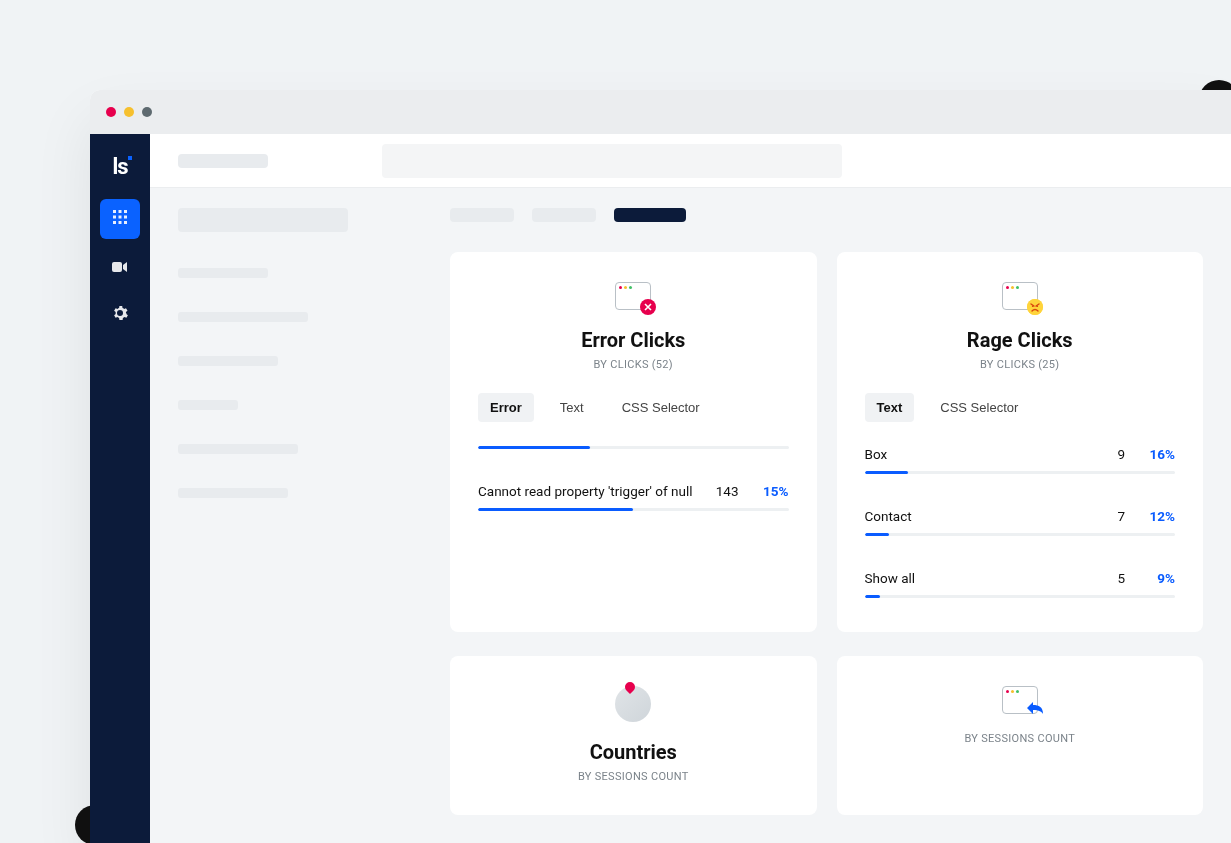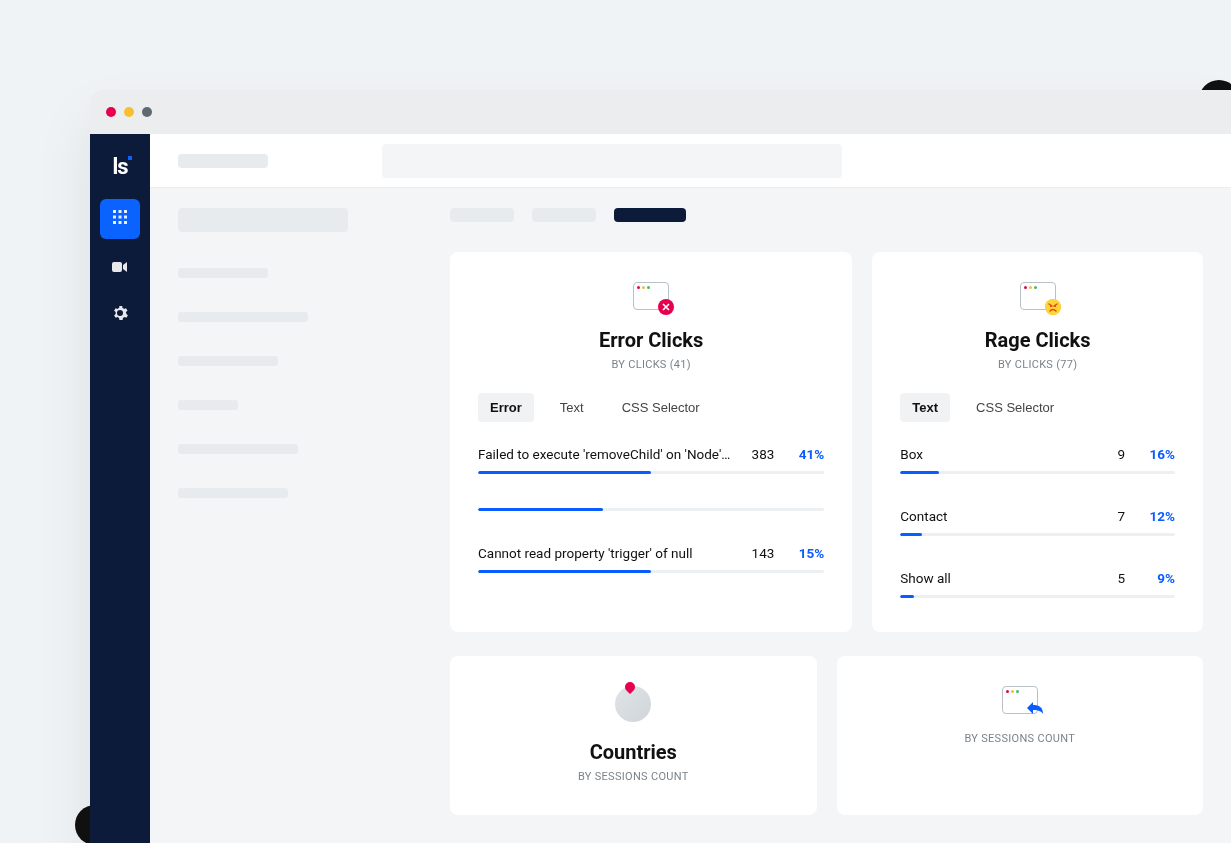--- a/index.html
+++ b/index.html
@@ -351,38 +351,28 @@
                 <div class="card-icon">
                   <div class="browser-mini">
                     <div class="badge-circle badge-error">
                       <svg width="8" height="8" viewBox="0 0 8 8" fill="#fff">
                           <path d="M1 1 L7 7 M7 1 L1 7" stroke="#fff" stroke-width="1.6"></path>
                         </svg>
                     </div>
                   </div>
                 </div>
                 <div class="card-title">Error Clicks</div>
-                <div class="card-subtitle">BY CLICKS (41)</div>
+                <div class="card-subtitle">BY CLICKS (52)</div>
               </div>
               <div class="filter-tabs">
                 <button class="filter-tab active">Error</button>
                 <button class="filter-tab">Text</button>
                 <button class="filter-tab">CSS Selector</button>
               </div>
               <div class="data-rows">
-                <div class="data-row">
-                  <div class="data-row-top">
-                    <span class="data-label">Failed to execute 'removeChild' on 'Node'…</span>
-                    <span class="data-count">383</span>
-                    <span class="data-pct">41%</span>
-                  </div>
-                  <div class="bar-track">
-                      <div class="bar-fill" style="width:50%"></div>
-                    </div>
-                </div>
                 <div class="data-row">
                   <div class="bar-track">
                       <div class="bar-fill" style="width:36%"></div>
                     </div>
                 </div>
                 <div class="data-row">
                   <div class="data-row-top">
                     <span class="data-label">Cannot read property 'trigger' of null</span>
                     <span class="data-count">143</span>
                     <span class="data-pct">15%</span>
@@ -403,21 +393,21 @@
                           <circle cx="8" cy="8" r="8" fill="#ffd43b"></circle>
                           <path d="M4 5 L7 7 M12 5 L9 7" stroke="#d9480f" stroke-width="1.4" stroke-linecap="round"></path>
                           <circle cx="5.8" cy="7.2" r=".9" fill="#d9480f"></circle>
                           <circle cx="10.2" cy="7.2" r=".9" fill="#d9480f"></circle>
                           <path d="M5 12 Q8 9 11 12" stroke="#d9480f" stroke-width="1.4" fill="none" stroke-linecap="round"></path>
                         </svg>
                     </div>
                   </div>
                 </div>
                 <div class="card-title">Rage Clicks</div>
-                <div class="card-subtitle">BY CLICKS (77)</div>
+                <div class="card-subtitle">BY CLICKS (25)</div>
               </div>
               <div class="filter-tabs">
                 <button class="filter-tab active">Text</button>
                 <button class="filter-tab">CSS Selector</button>
               </div>
               <div class="data-rows">
                 <div class="data-row">
                   <div class="data-row-top">
                     <span class="data-label">Box</span>
                     <span class="data-count">9</span>

